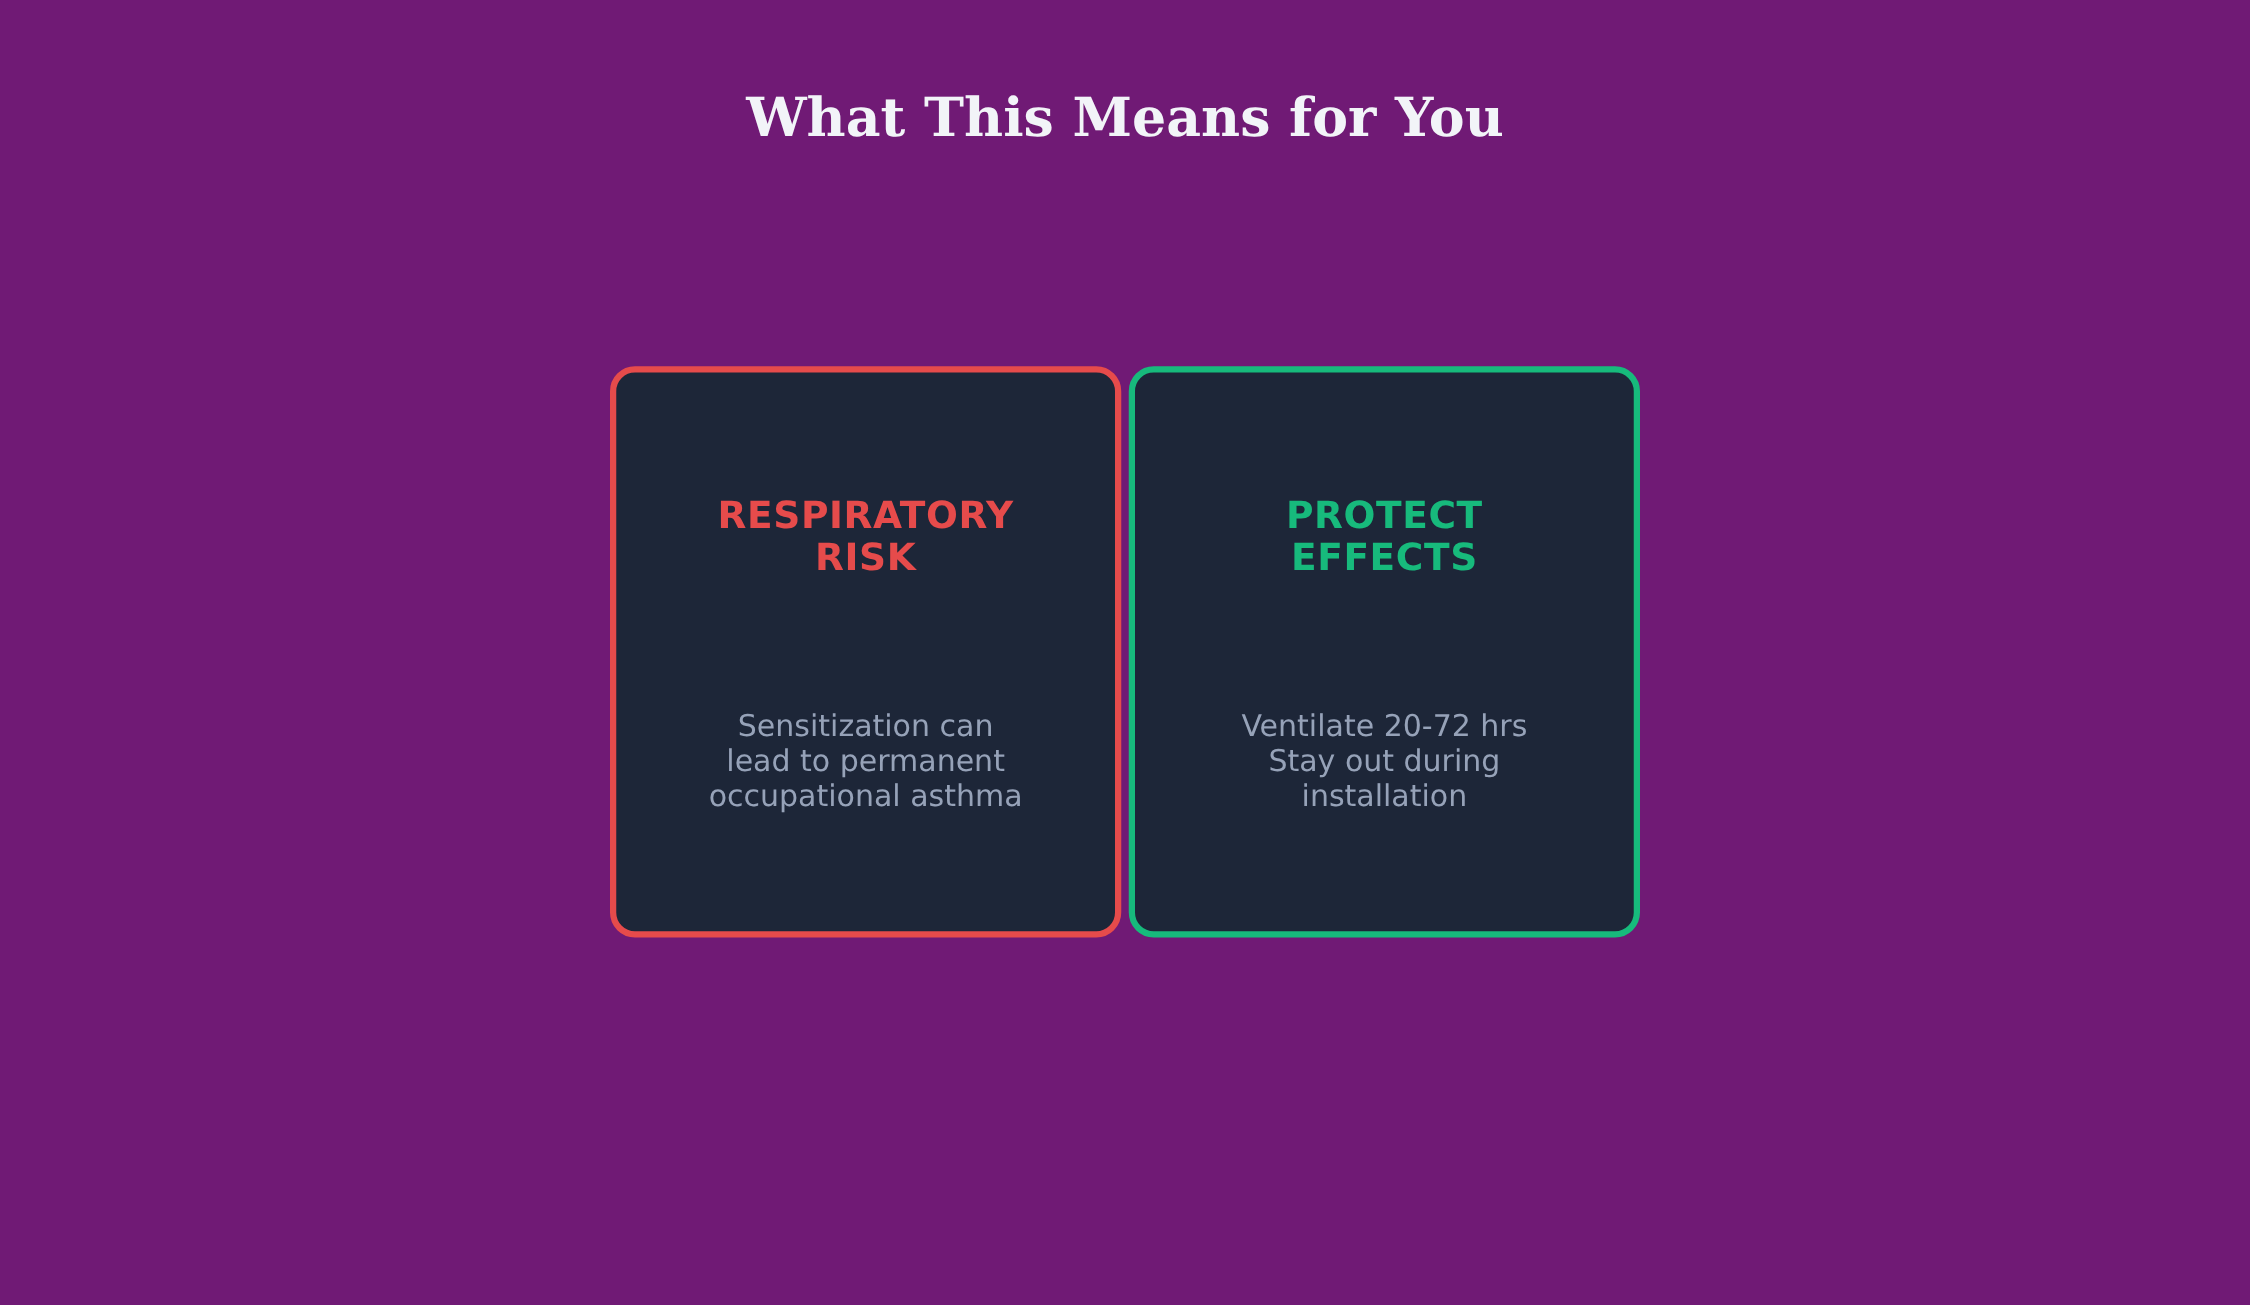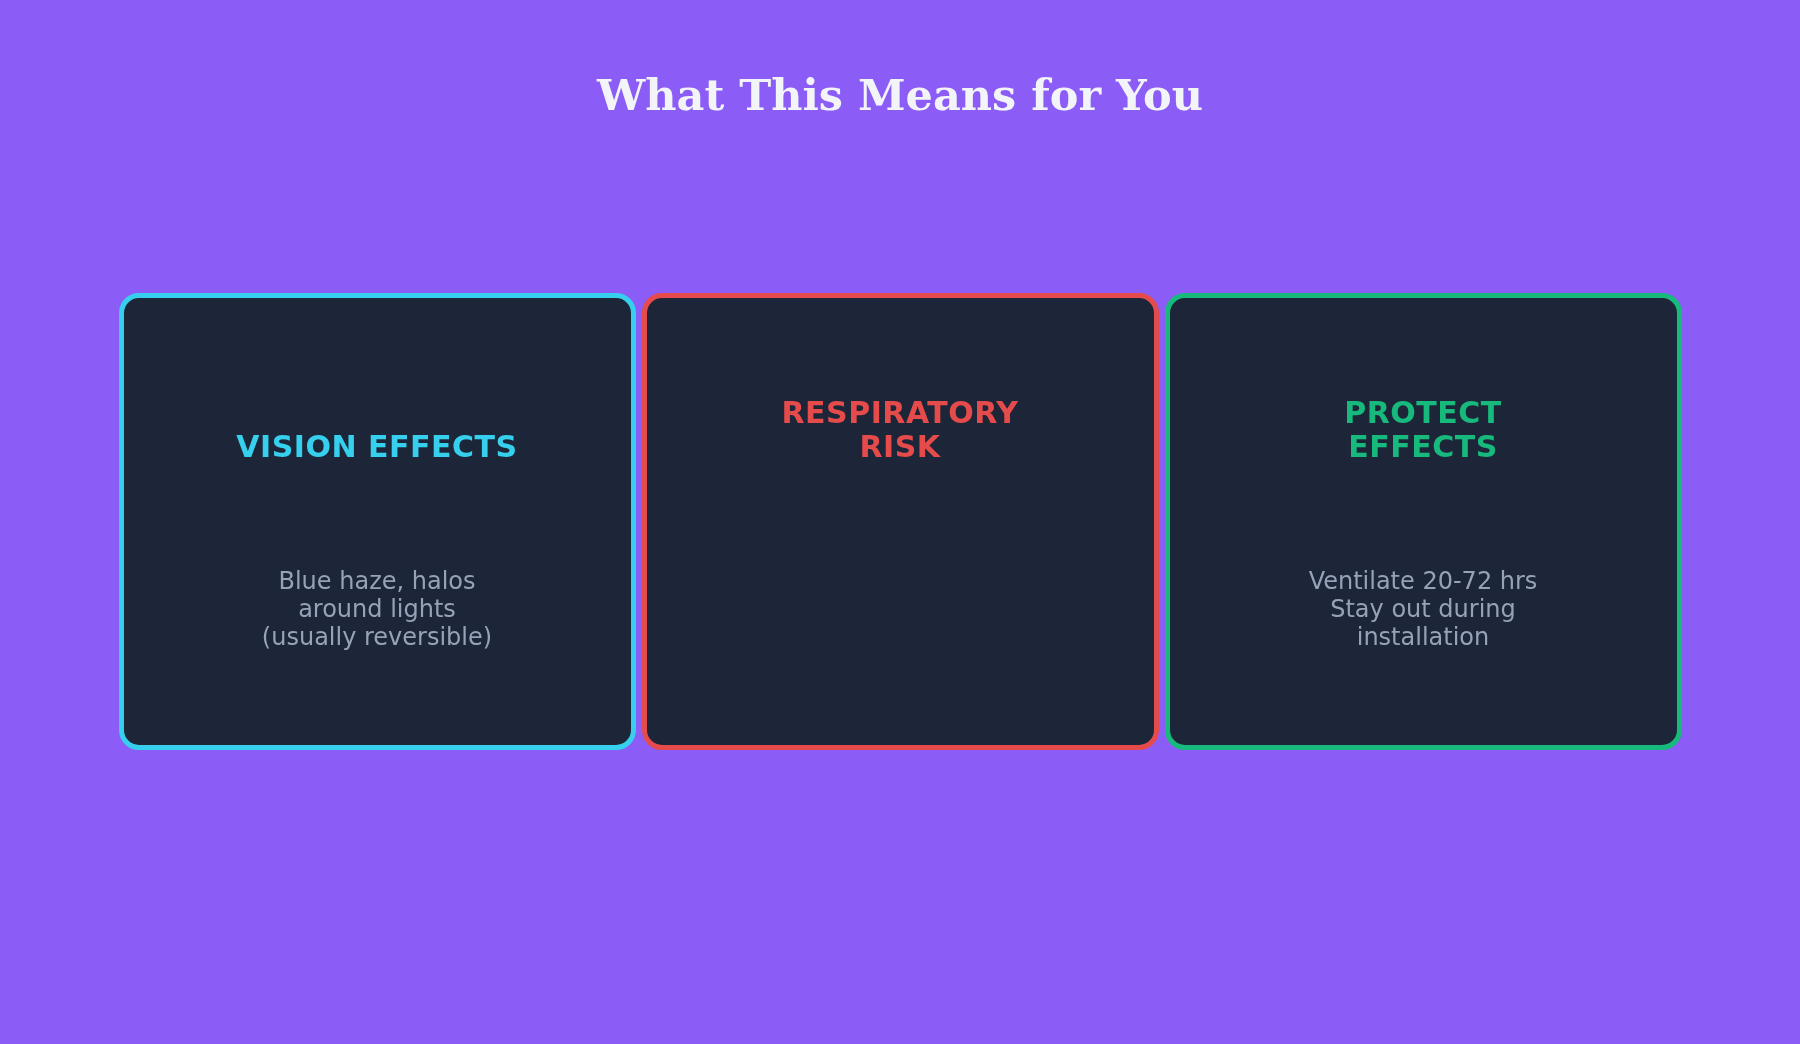--- a/index.html
+++ b/index.html
@@ -4,21 +4,21 @@
 <style>
   html, body { margin: 0; padding: 0; }
   body {
     width: 1800px; height: 1044px;
     overflow: hidden;
     font-family: "DejaVu Sans", sans-serif;
   }
   .page {
     position: relative;
     width: 1800px; height: 1044px;
-    background: #8b5cf6;
+    background: #701a75;
   }
   .title {
     position: absolute;
     top: 70px; left: 0;
     width: 100%;
     margin: 0;
     text-align: center;
     font-family: "DejaVu Serif", serif;
     font-weight: bold;
     font-size: 43px;
@@ -27,21 +27,21 @@
   }
   .cards {
     position: absolute;
     top: 293px; left: 0; right: 0;
     display: flex;
     justify-content: center;
     gap: 6px;
   }
   .card {
     box-sizing: border-box;
-    width: 517px; height: 457px;
+    width: 409px; height: 457px;
     background: #1d2638;
     border: 5px solid var(--accent, #36d0ee);
     border-radius: 20px;
     position: relative;
     padding-left: 24px;
   }
   .card-heading {
     position: absolute;
     top: 0; left: 0;
     width: 100%;
@@ -70,30 +70,27 @@
 </style>
 </head>
 <body>
 
 <div class="page">
 
   <h1 class="title">What This Means for You</h1>
 
   <div class="cards">
 
-    <section class="card" style="--accent: #36d0ee;">
-      <div class="card-heading">VISION EFFECTS</div>
-      <div class="card-body">Blue haze, halos
-around lights
-(usually reversible)</div>
-    </section>
 
     <section class="card" style="--accent: #e64b4b;">
       <div class="card-heading">RESPIRATORY
 RISK</div>
+      <div class="card-body">Sensitization can
+lead to permanent
+occupational asthma</div>
     </section>
 
     <section class="card" style="--accent: #17ba7c;">
       <div class="card-heading">PROTECT
 EFFECTS</div>
       <div class="card-body">Ventilate 20-72 hrs
 Stay out during
 installation</div>
     </section>
 

